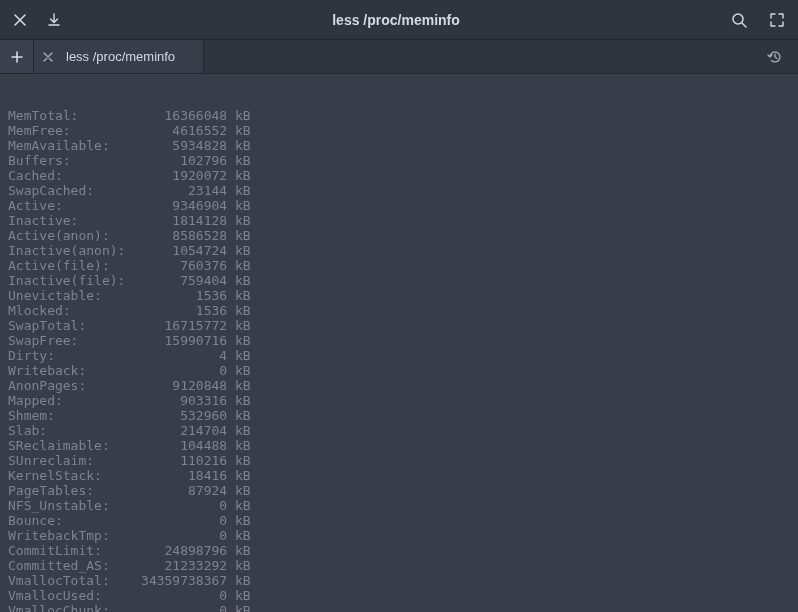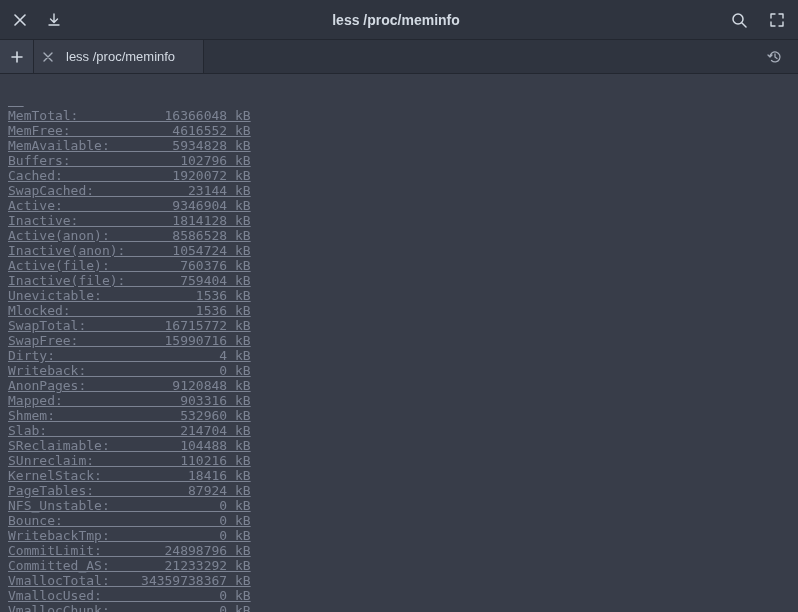--- a/index.html
+++ b/index.html
@@ -76,21 +76,20 @@
     .terminal {
       padding: 4px 8px 8px 8px;
       font-family: "DejaVu Sans Mono", Menlo, Consolas, monospace;
       font-size: 13px;
       line-height: 15px;
       color: #7c8393;
       white-space: pre;
       background: #383d49;
       height: calc(100% - 74px);
       overflow: hidden;
-      text-decoration: underline;
     }
     .mem-line { display: block; }
   </style>
 </head>
 <body>
 
 <div class="titlebar">
   <div class="titlebar-left">
     <span class="icon-btn">
       <svg width="12" height="12" viewBox="0 0 12 12">

